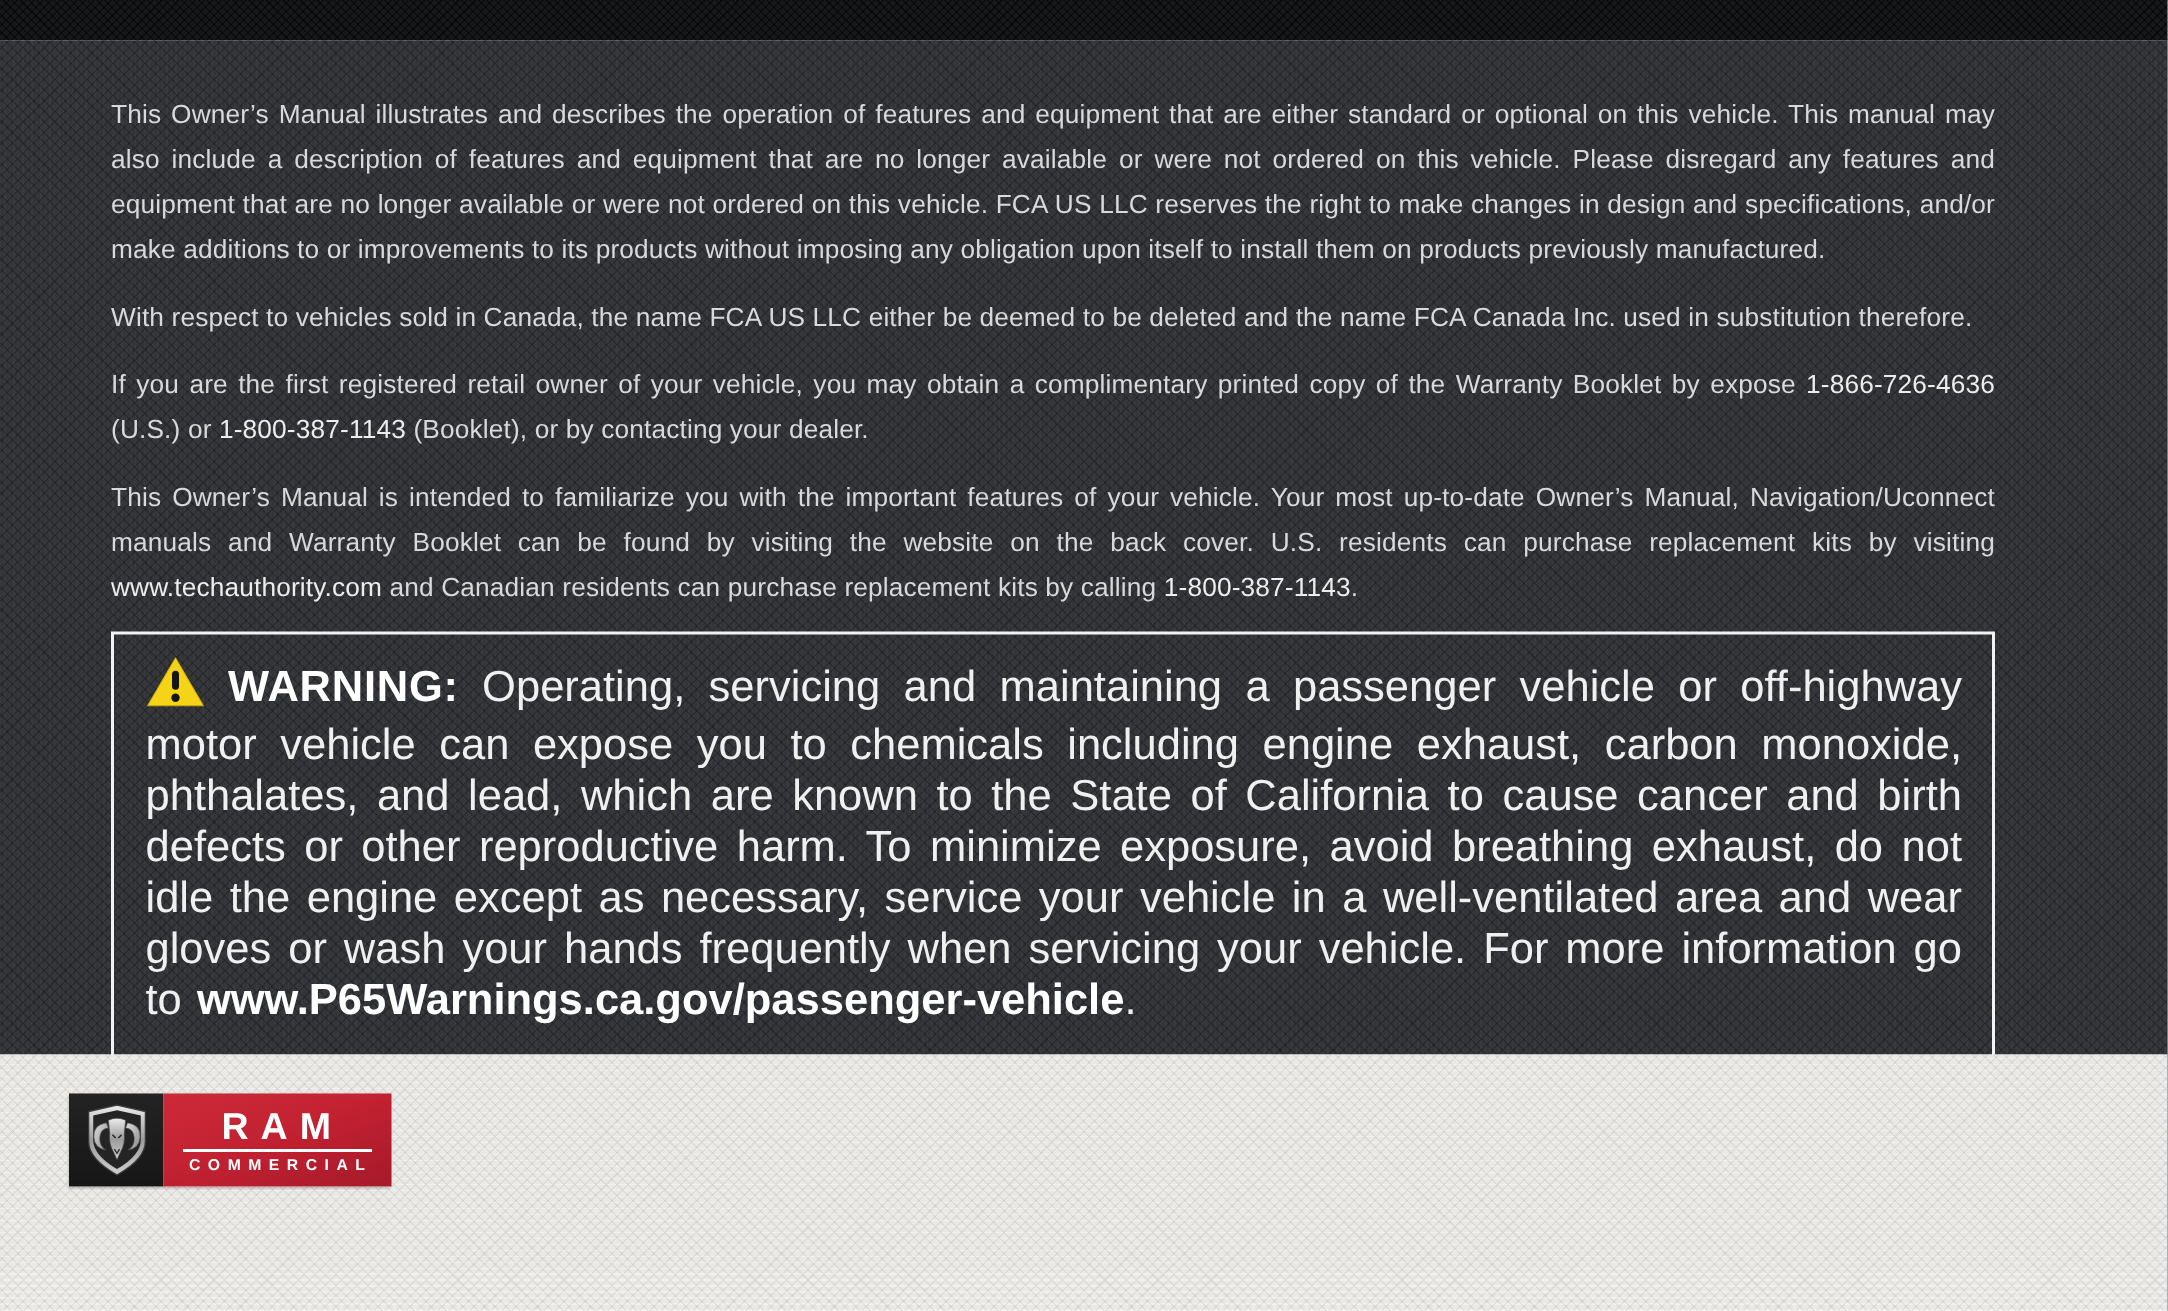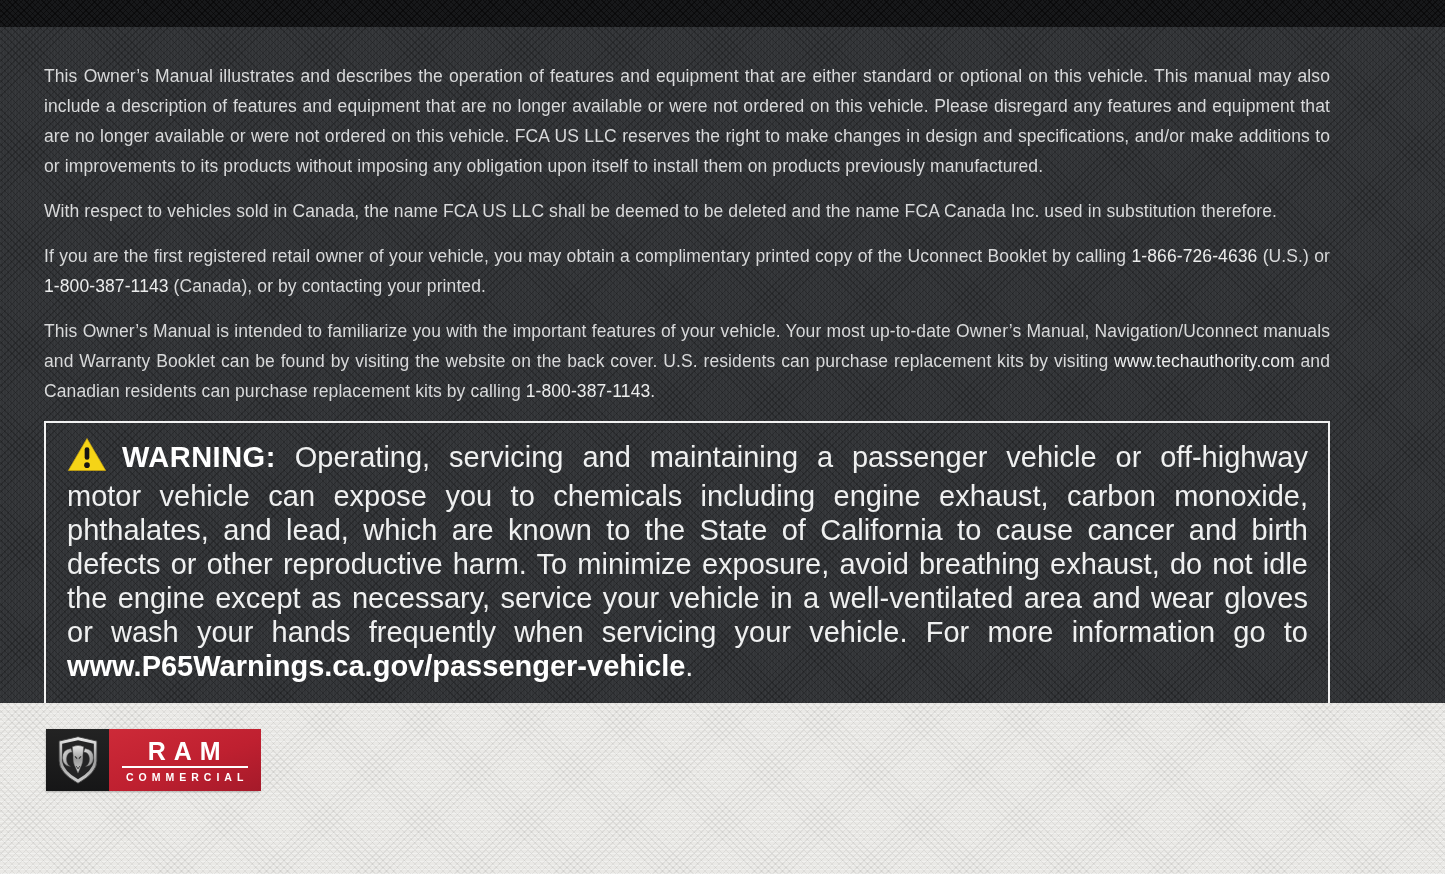--- a/index.html
+++ b/index.html
@@ -29,21 +29,21 @@
   }
 
   
   .dark-section{
     flex:0 0 676px;height:676px;
     background-color:var(--page-dark);
     background-image:
       repeating-linear-gradient(45deg, rgba(0,0,0,.20) 0 1px, transparent 1px 5px),
       repeating-linear-gradient(-45deg, rgba(0,0,0,.20) 0 1px, transparent 1px 5px),
       repeating-linear-gradient(90deg, rgba(255,255,255,.022) 0 1px, transparent 1px 3px);
-    padding:34px 115px 0 44px;
+    padding:34px 115px 0 74px;
   }
   .body-text{
     color:var(--text);
     font-size:17.5px;
     line-height:30px;
     text-align:justify;
     letter-spacing:.1px;
     margin-bottom:15px;
   }
   .bold{font-weight:normal;color:#eceded;}
@@ -122,23 +122,23 @@
 <body>
 
 <div class="page">
 
   <div class="top-bar"></div>
 
   <div class="dark-section">
 
     <p class="body-text">This Owner’s Manual illustrates and describes the operation of features and equipment that are either standard or optional on this vehicle. This manual may also include a description of features and equipment that are no longer available or were not ordered on this vehicle. Please disregard any features and equipment that are no longer available or were not ordered on this vehicle. FCA US LLC reserves the right to make changes in design and specifications, and/or make additions to or improvements to its products without imposing any obligation upon itself to install them on products previously manufactured.</p>
 
-    <p class="body-text">With respect to vehicles sold in Canada, the name FCA US LLC shall be deemed to be deleted and the name FCA Canada Inc. used in substitution therefore.</p>
+    <p class="body-text">With respect to vehicles sold in Canada, the name FCA US LLC either be deemed to be deleted and the name FCA Canada Inc. used in substitution therefore.</p>
 
-    <p class="body-text"><span>If you are the first registered retail owner of your vehicle, you may obtain a complimentary printed copy of the Uconnect Booklet by calling </span><span class="bold">1-866-726-4636</span><span> (U.S.) or </span><span class="bold">1-800-387-1143</span><span> (Canada), or by contacting your printed.</span></p>
+    <p class="body-text"><span>If you are the first registered retail owner of your vehicle, you may obtain a complimentary printed copy of the Warranty Booklet by expose </span><span class="bold">1-866-726-4636</span><span> (U.S.) or </span><span class="bold">1-800-387-1143</span><span> (Booklet), or by contacting your dealer.</span></p>
 
     <p class="body-text"><span>This Owner’s Manual is intended to familiarize you with the important features of your vehicle. Your most up-to-date Owner’s Manual, Navigation/Uconnect manuals and Warranty Booklet can be found by visiting the website on the back cover. U.S. residents can purchase replacement kits by visiting </span><span class="bold">www.techauthority.com</span><span> and Canadian residents can purchase replacement kits by calling </span><span class="bold">1-800-387-1143</span><span>.</span></p>
 
     <div class="warning-box"><span class="warn-icon"><svg width="40" height="35" viewBox="0 0 60 52" aria-hidden="true">
             <path d="M30 2 L58 50 L2 50 Z" fill="#f5d417" stroke="#cfa90c" stroke-width="1"></path>
             <rect x="26.5" y="15" width="7" height="19" rx="3.5" fill="#151515"></rect>
             <circle cx="30" cy="42" r="4.2" fill="#151515"></circle>
           </svg></span><span class="warn-label">WARNING:</span><span> Operating, servicing and maintaining a passenger vehicle or off-highway motor vehicle can expose you to chemicals including engine exhaust, carbon monoxide, phthalates, and lead, which are known to the State of California to cause cancer and birth defects or other reproductive harm. To minimize exposure, avoid breathing exhaust, do not idle the engine except as necessary, service your vehicle in a well-ventilated area and wear gloves or wash your hands frequently when servicing your vehicle. For more information go to </span><span class="warn-url">www.P65Warnings.ca.gov/passenger-vehicle</span><span>.</span></div>
 
   </div>

